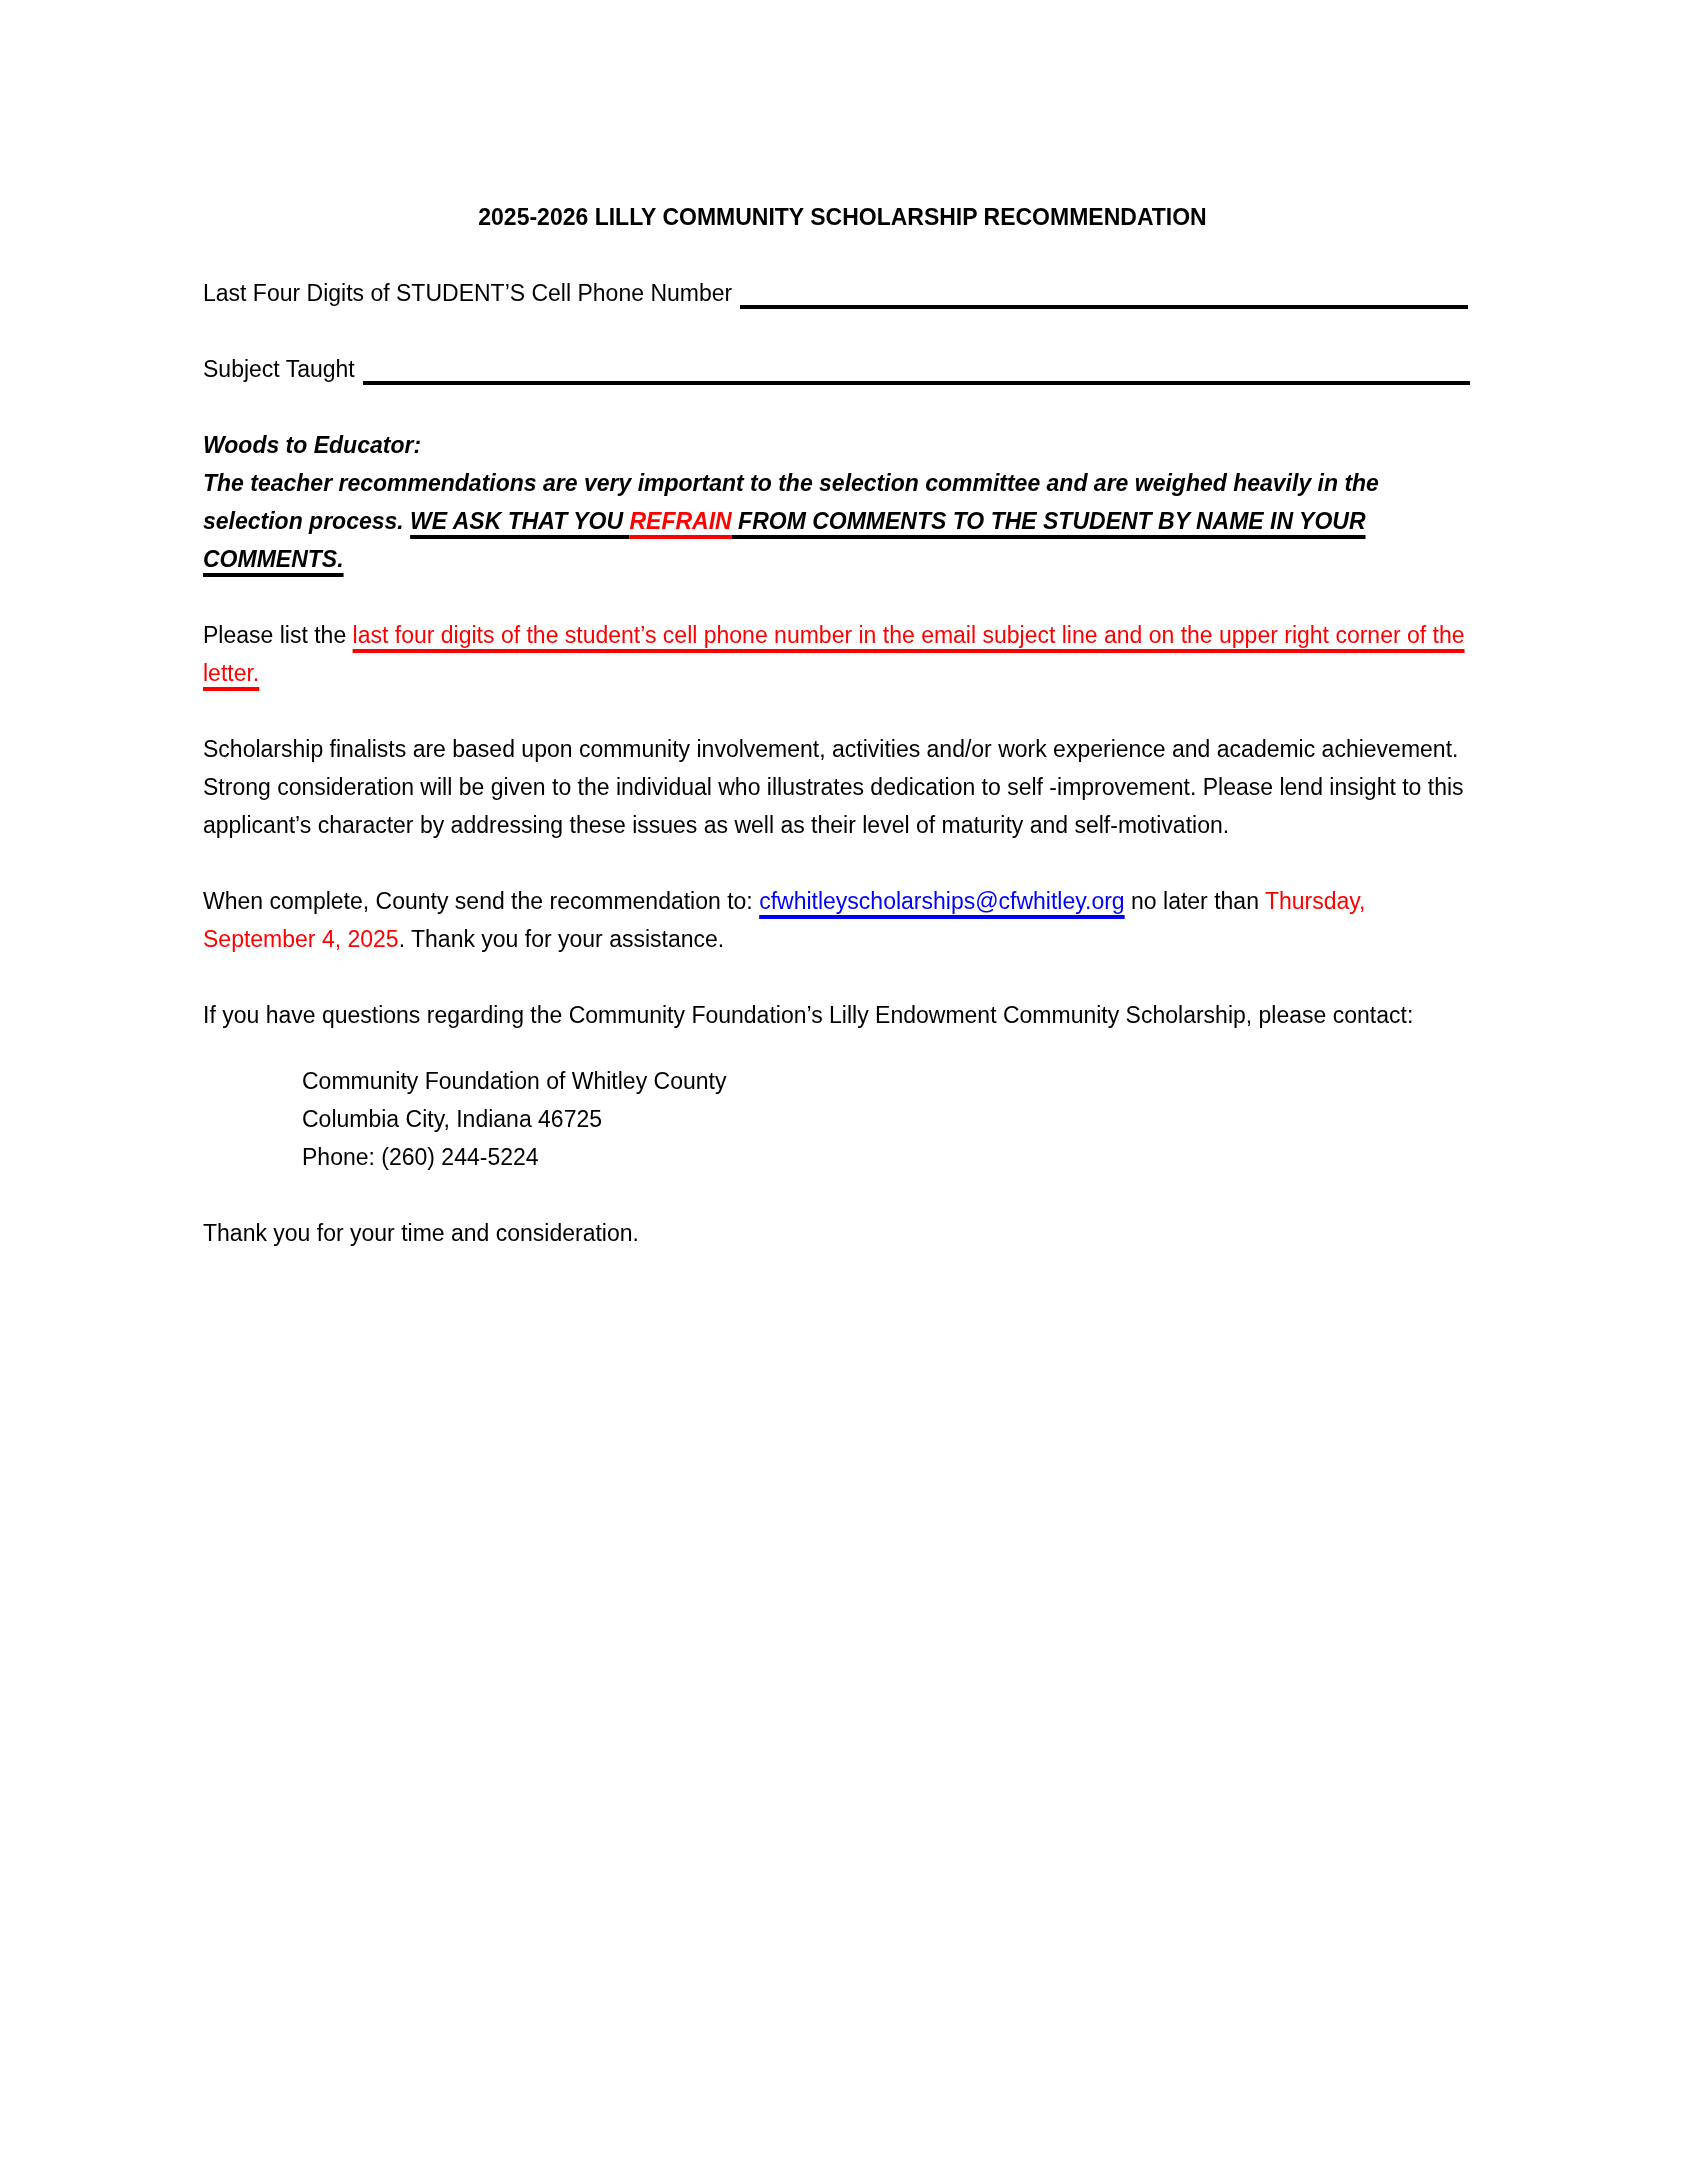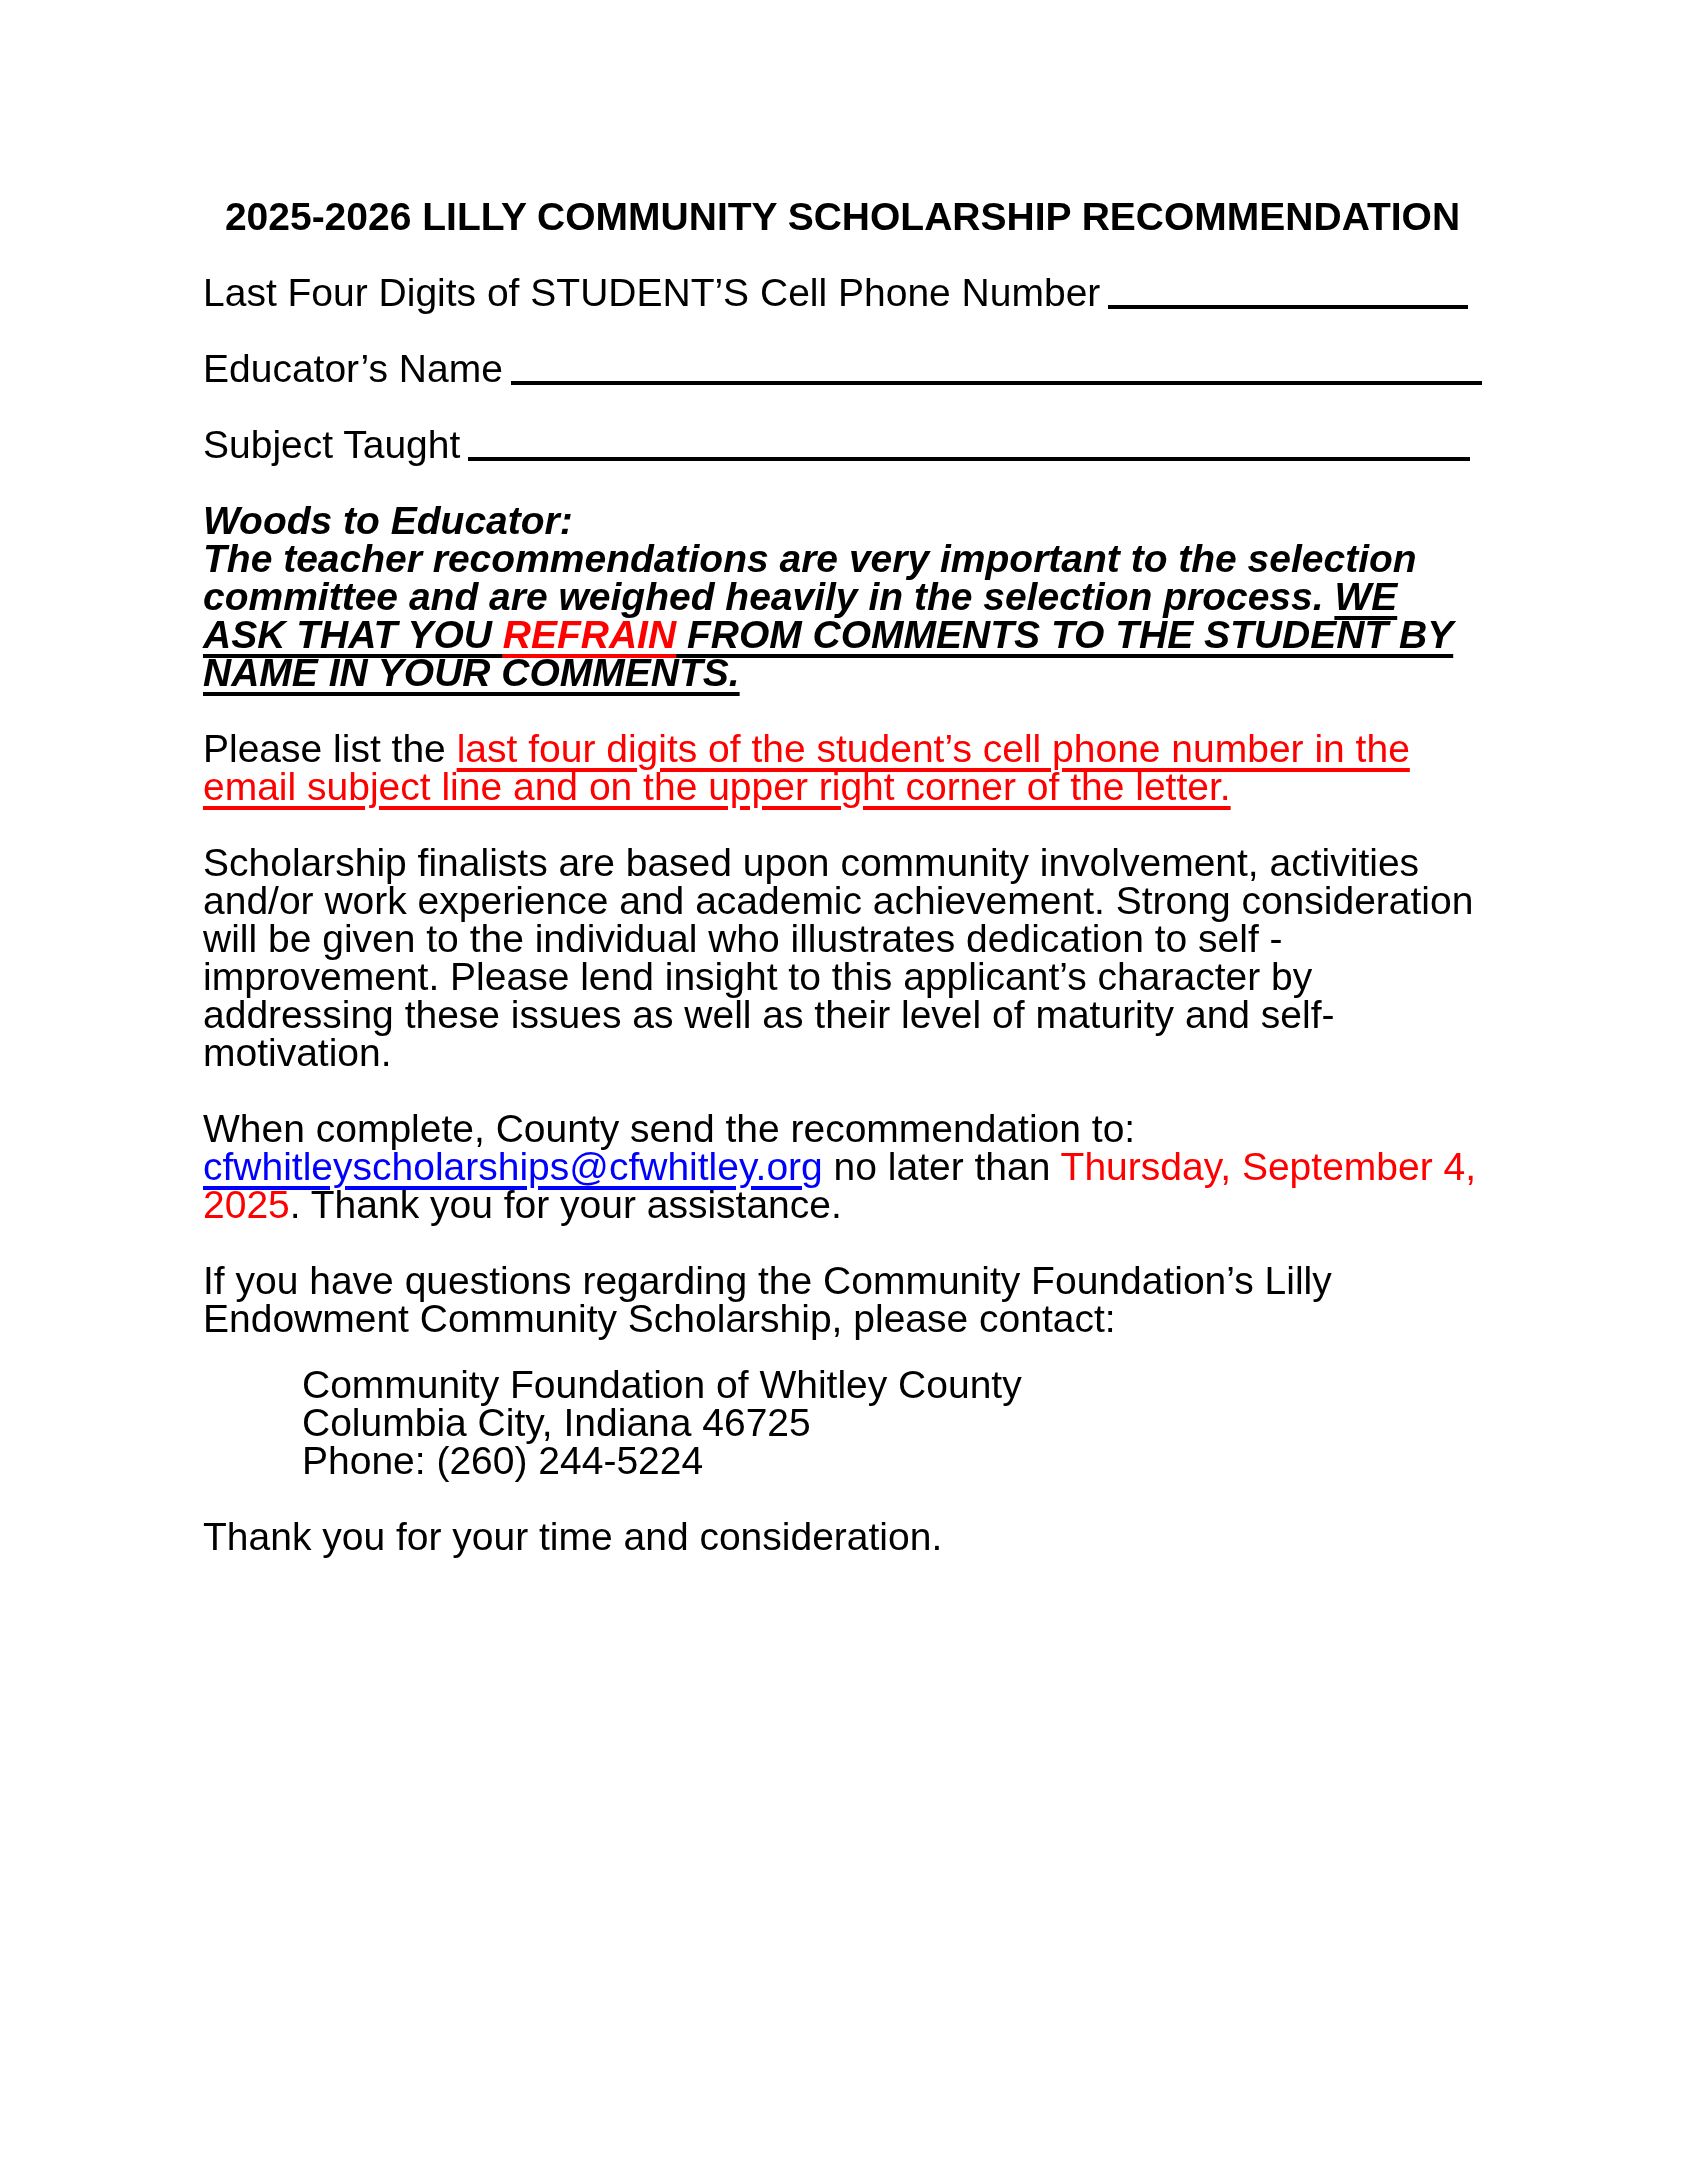--- a/index.html
+++ b/index.html
@@ -11,21 +11,21 @@
     background: #ffffff;
     overflow: hidden;
     font-family: "Liberation Sans", "DejaVu Sans", sans-serif;
     color: #000000;
   }
   .content {
     position: absolute;
     left: 203px;
     top: 198px;
     width: 1279px;
-    font-size: 39px;
+    font-size: 23px;
     line-height: 38px;
   }
   .doc-title {
     text-align: center;
     font-weight: bold;
     white-space: nowrap;
   }
   .block { margin-top: 38px; }
   .field-row { display: flex; }
   .field-label { white-space: nowrap; }
@@ -55,24 +55,20 @@
 <div class="page">
   <div class="content">
 
     <div class="doc-title">2025-2026 LILLY COMMUNITY SCHOLARSHIP RECOMMENDATION</div>
 
     <div class="field-row block">
       <span class="field-label">Last Four Digits of STUDENT’S Cell Phone Number</span>
       <span class="fill-line end14"></span>
     </div>
 
-    <div class="field-row block">
-      <span class="field-label">Educator’s Name</span>
-      <span class="fill-line"></span>
-    </div>
 
     <div class="field-row block">
       <span class="field-label">Subject Taught</span>
       <span class="fill-line end12"></span>
     </div>
 
     <div class="block bi">
       <div>Woods to Educator:</div>
       <div><span>The teacher recommendations are very important to the selection committee and are weighed heavily in the selection process. </span><span class="u">WE ASK THAT YOU </span><span class="u red">REFRAIN</span><span class="u"> FROM COMMENTS TO THE STUDENT BY NAME IN YOUR COMMENTS.</span></div>
     </div>

